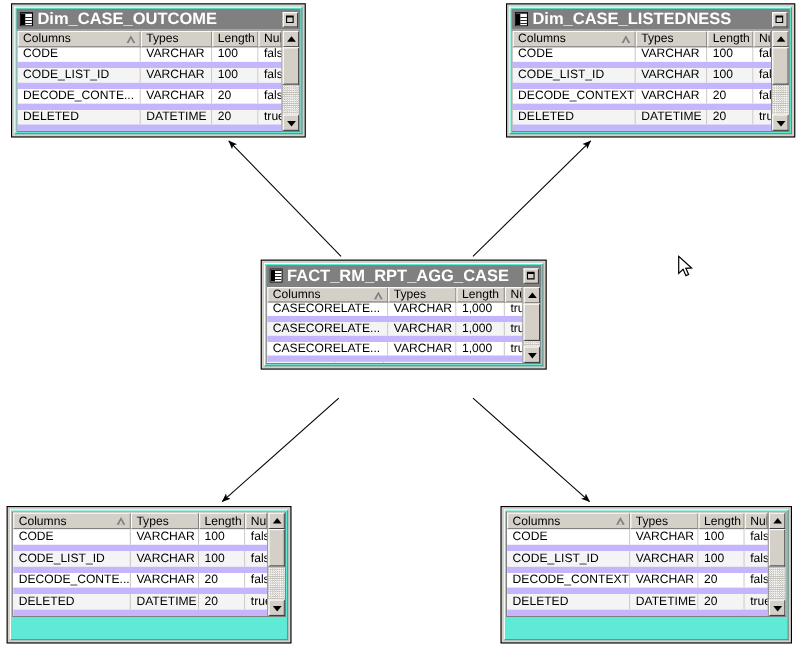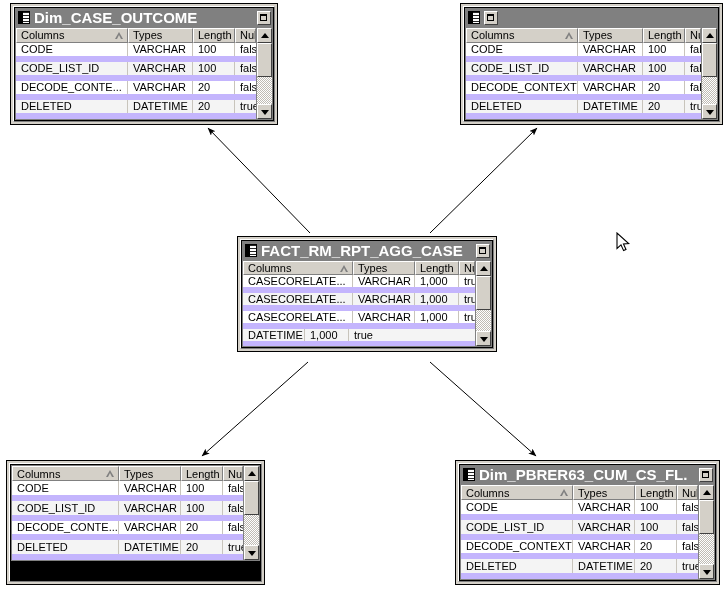--- a/index.html
+++ b/index.html
@@ -23,21 +23,21 @@
     box-sizing:border-box;
     padding:2px;
   }
   .tablewin-inner{
     border-top:1px solid #ffffff;
     border-left:1px solid #ffffff;
     border-right:1px solid #808080;
     border-bottom:1px solid #808080;
     height:100%;
     box-sizing:border-box;
-    background:#000000;
+    background:#5eead4;
     padding:1px;
   }
   .titlebar{
     height:19px;
     background:#808080;
     display:flex;
     align-items:center;
     padding:0 1px 0 3px;
     box-sizing:border-box;
   }
@@ -300,20 +300,21 @@
                 <span class="ar"></span>
               </div>
             </div>
           </div>
         </div>
       </div>
       <div class="tablewin" style="left: 460px; top: 3px; width: 263px; height: 122px;">
         <div class="tablewin-inner">
           <div class="titlebar">
             <span class="tbl-icon"></span>
+            <span class="title-text">Dim_CASE_LISTEDNESS</span>
             <span class="title-btn"></span>
           </div>
           <div class="gridwrap">
             <div class="grid">
               <div class="ghead">
                 <div class="gc c-col" style="width: 112px;">
                   <span>Columns</span>
                   <span class="sort-tri"></span>
                 </div>
                 <div class="gc c-typ" style="width: 65px;">
@@ -359,21 +360,21 @@
                 <div class="sb-thumb" style="height: 34px;"></div>
                 <div class="sb-rest"></div>
               </div>
               <div class="sb-btn down">
                 <span class="ar"></span>
               </div>
             </div>
           </div>
         </div>
       </div>
-      <div class="tablewin" style="left: 237px; top: 236px; width: 260px; height: 116px;">
+      <div class="tablewin" style="left: 237px; top: 236px; width: 260px; height: 100px;">
         <div class="tablewin-inner">
           <div class="titlebar">
             <span class="tbl-icon"></span>
             <span class="title-text">FACT_RM_RPT_AGG_CASE</span>
             <span class="title-btn"></span>
           </div>
           <div class="gridwrap">
             <div class="grid">
               <div class="ghead">
                 <div class="gc c-col" style="width: 110px;">
@@ -483,25 +484,20 @@
               </div>
               <div class="sb-btn down">
                 <span class="ar"></span>
               </div>
             </div>
           </div>
         </div>
       </div>
       <div class="tablewin" style="left: 455px; top: 460px; width: 265px; height: 125px;">
         <div class="tablewin-inner">
-          <div class="titlebar">
-            <span class="tbl-icon"></span>
-            <span class="title-text">Dim_PBRER63_CUM_CS_FL.</span>
-            <span class="title-btn"></span>
-          </div>
           <div class="gridwrap">
             <div class="grid">
               <div class="ghead">
                 <div class="gc c-col" style="width: 112px;">
                   <span>Columns</span>
                   <span class="sort-tri"></span>
                 </div>
                 <div class="gc c-typ" style="width: 62px;">
                   <span>Types</span>
                 </div>

